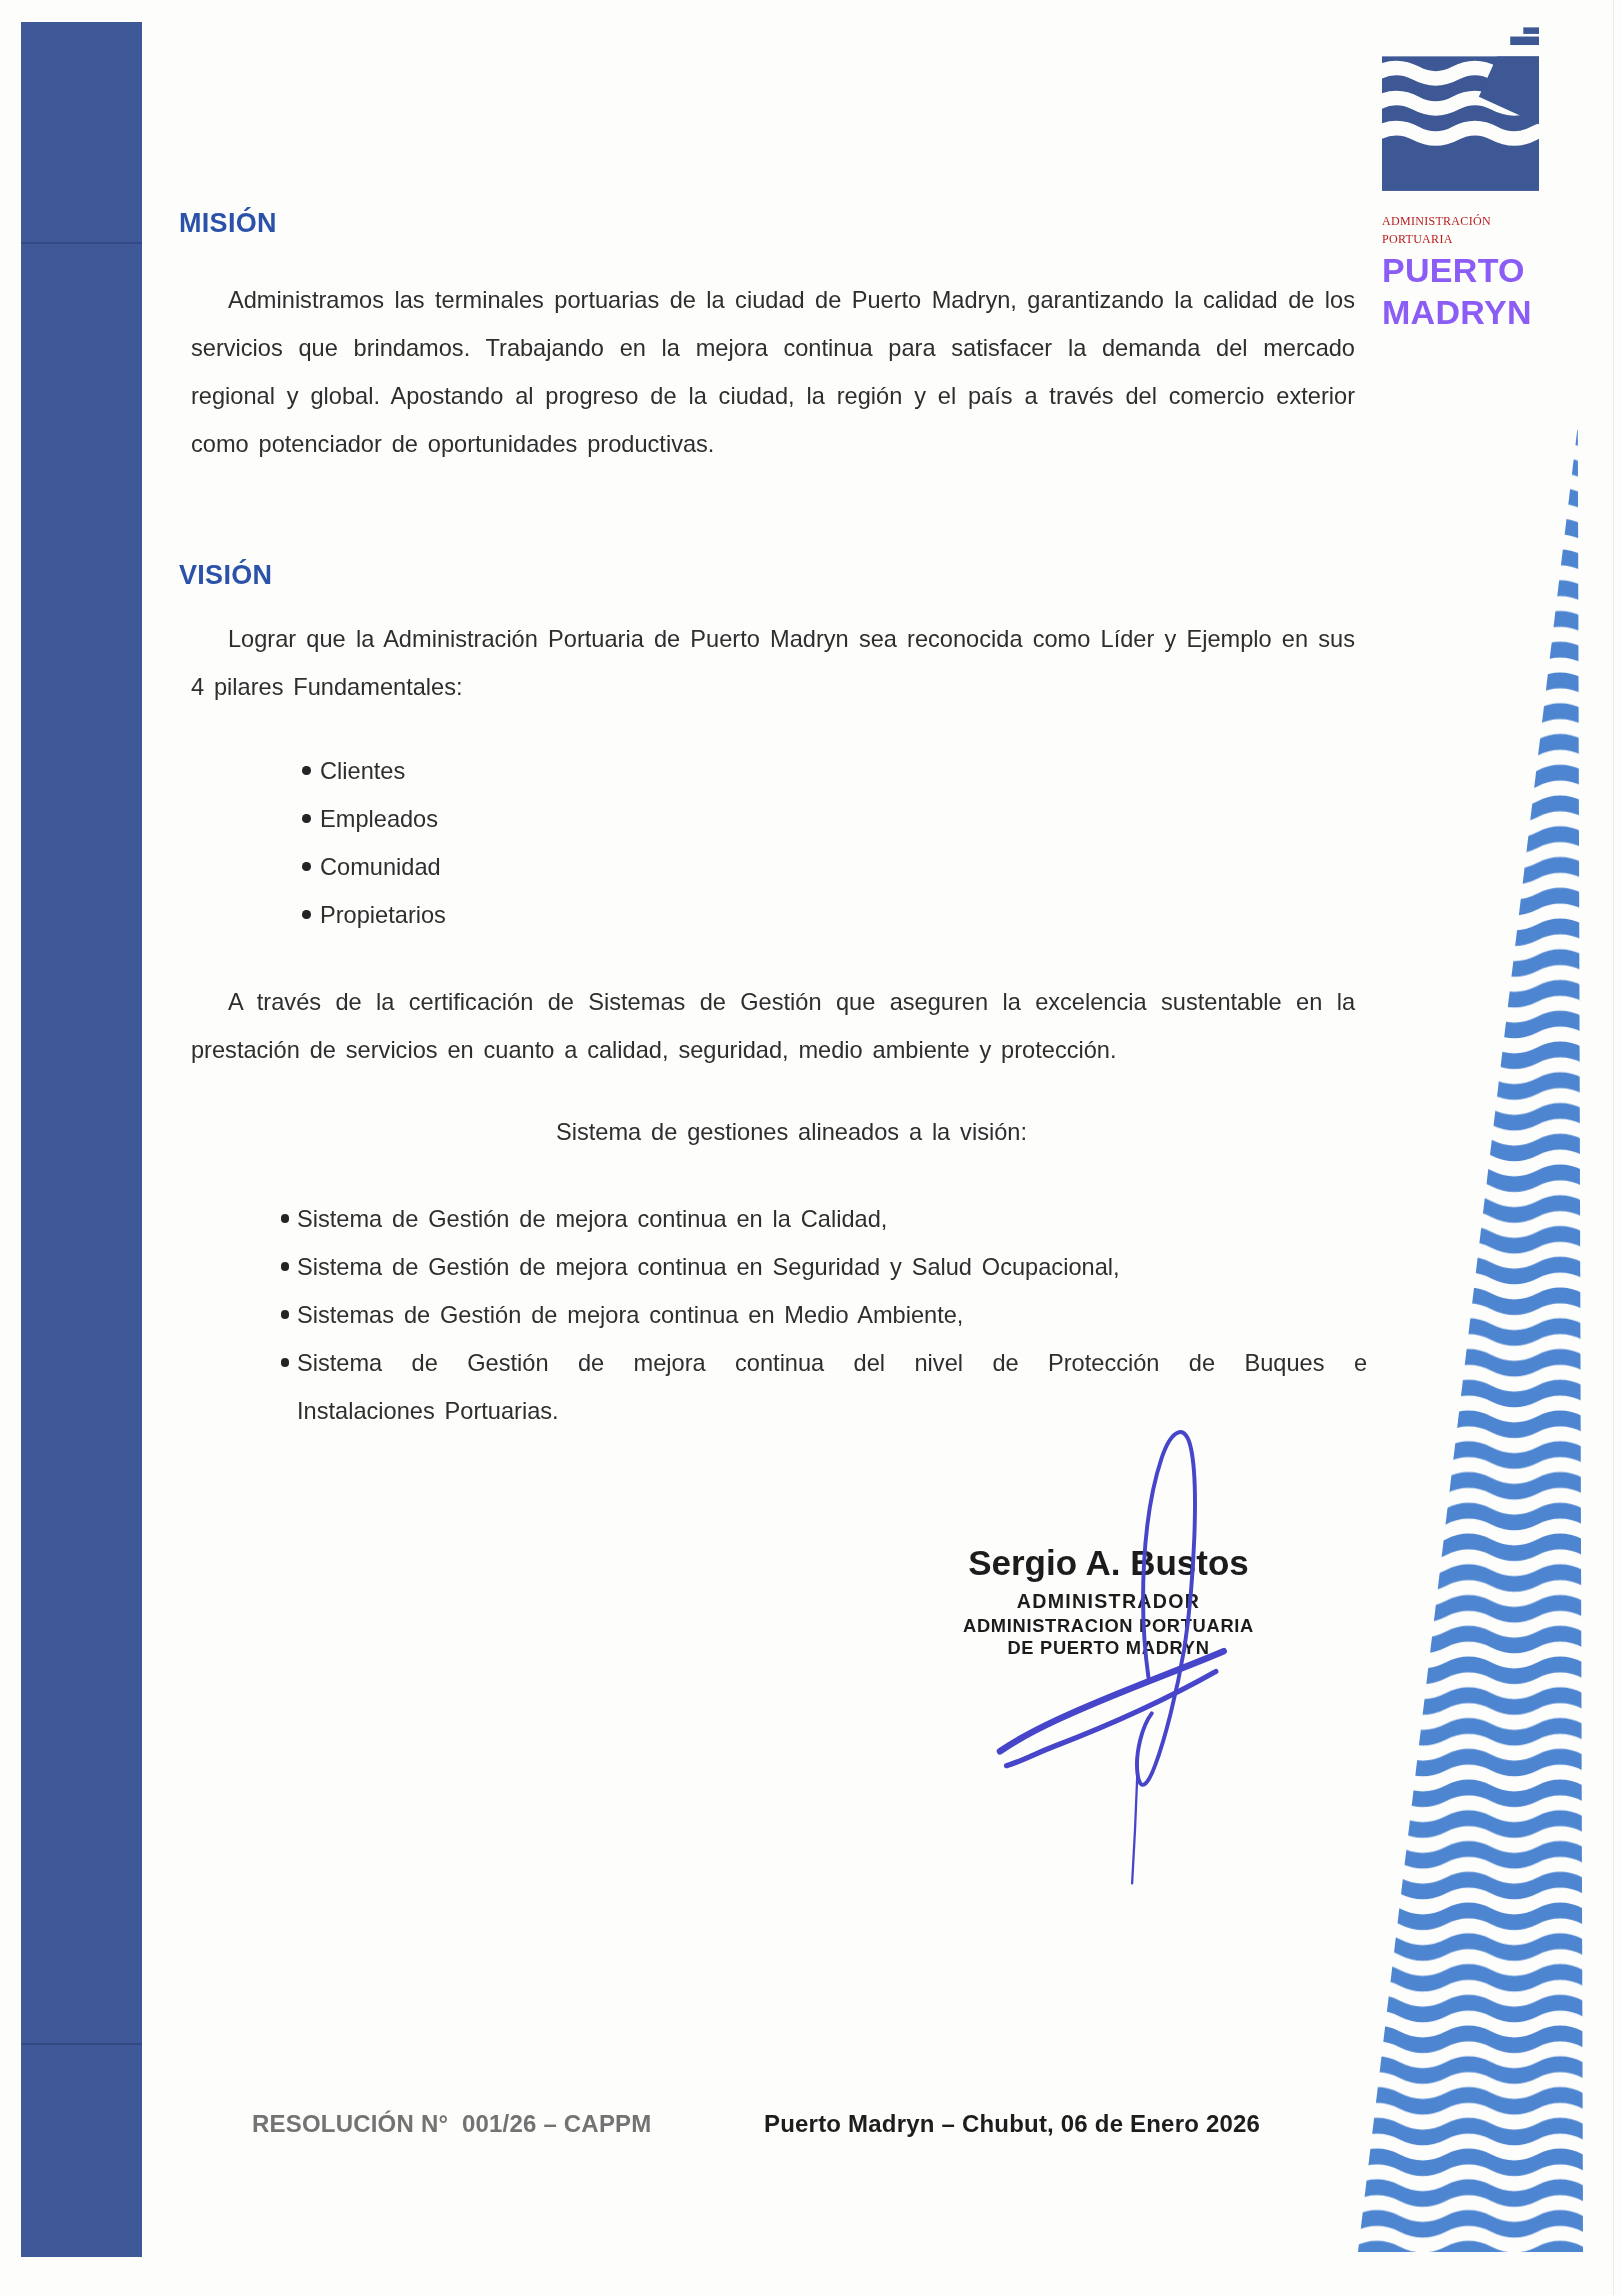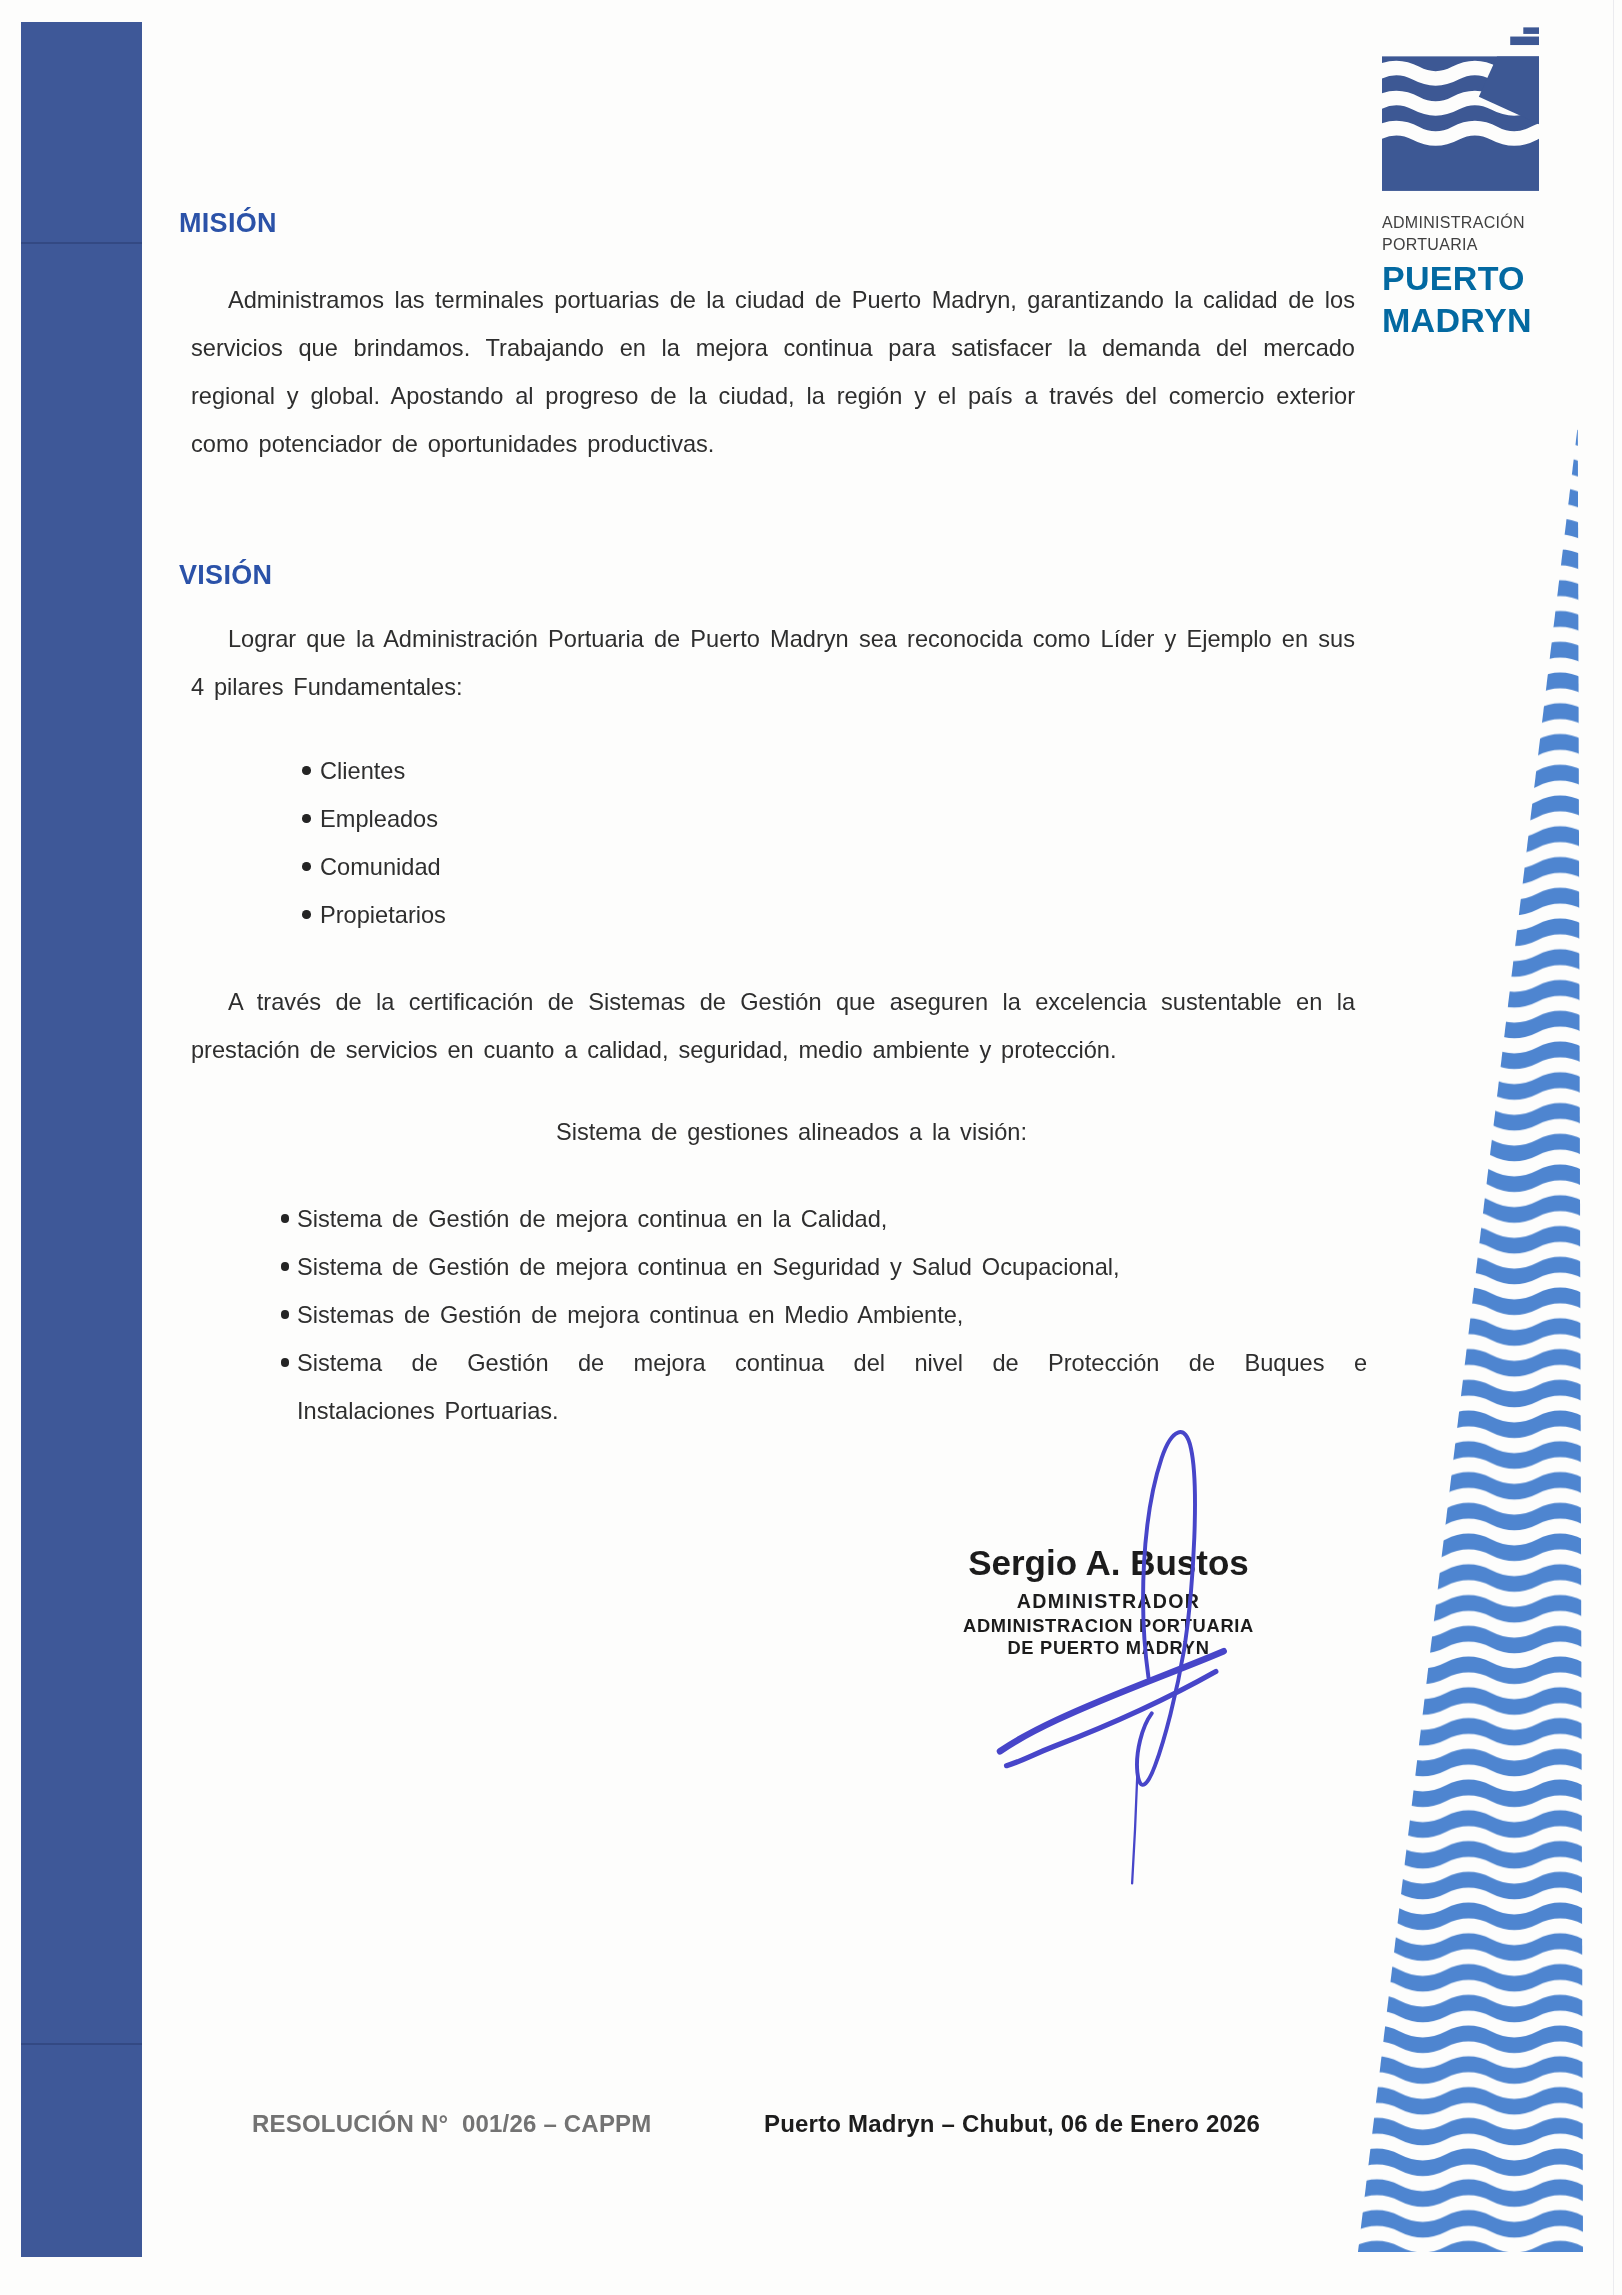--- a/index.html
+++ b/index.html
@@ -32,22 +32,22 @@
   
   .edge-line{position:absolute;top:0;left:1613px;width:1.3px;height:2295px;background:#ebebef;}
 
   
   .wave-spike{position:absolute;left:1354px;top:422px;}
 
   
   .logo{position:absolute;left:1382px;top:26px;width:216px;}
   .logo-mark{display:block;}
   .logo-text{position:absolute;left:0;top:182px;width:216px;line-height:1;}
-  .logo-org{font-size:16px;font-weight:500;letter-spacing:0.3px;color:#404040;margin-top:6.5px;}
-  .logo-city{font-size:34px;font-weight:700;letter-spacing:0.3px;color:#0369a1;margin-top:7.9px;}
+  .logo-org{font-size:12px;font-weight:500;letter-spacing:0.3px;color:#b91c1c;margin-top:6.5px;font-family:Liberation Serif, serif;}
+  .logo-city{font-size:34px;font-weight:700;letter-spacing:0.3px;color:#8b5cf6;margin-top:7.9px;}
 
   
   .content{
     position:absolute;left:179px;top:208px;width:1188px;
     font-size:23.6px;line-height:48px;word-spacing:3.3px;
   }
   .sec-heading{
     font-size:27px;font-weight:700;color:var(--heading_blue);
     letter-spacing:0.3px;line-height:31px;margin:0;
   }

